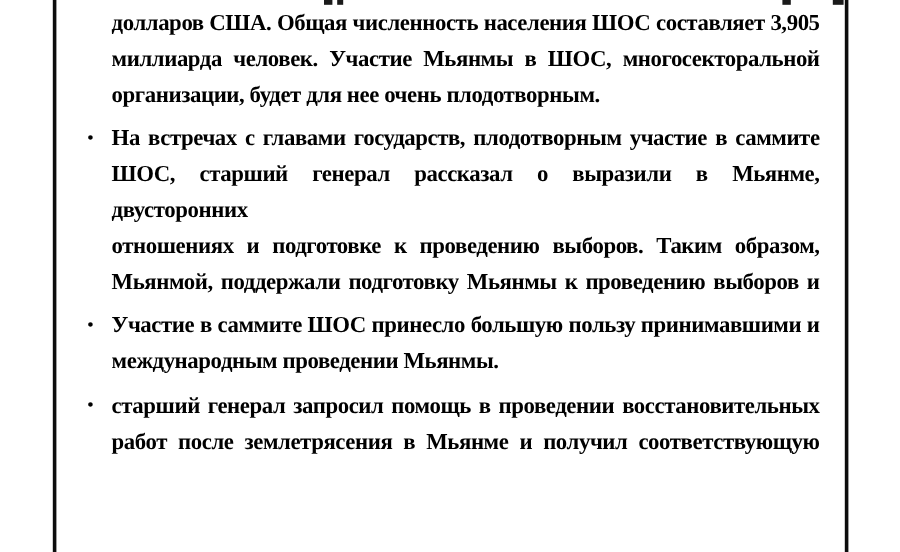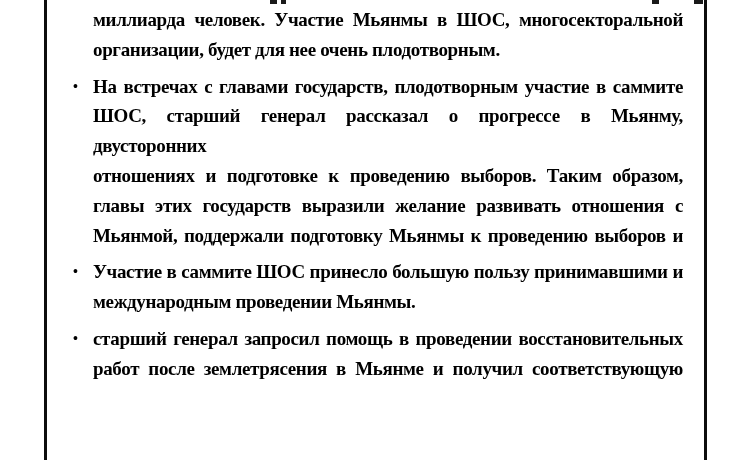--- a/index.html
+++ b/index.html
@@ -79,29 +79,29 @@
   <div id="border-left" class="page-border"></div>
   <div id="border-right" class="page-border"></div>
 
   <div id="frag-1" class="frag"></div>
   <div id="frag-2" class="frag"></div>
   <div id="frag-3" class="frag"></div>
   <div id="frag-4" class="frag"></div>
 
   <div id="doc-body">
       <div class="para">
+        <div class="line">долларов США. Общая численность населения ШОС составляет 3,905</div>
         <div class="line">миллиарда человек. Участие Мьянмы в ШОС, многосекторальной</div>
         <div class="line flush">организации, будет для нее очень плодотворным.</div>
       </div>
       <div class="para">
         <span class="bullet">•</span>
         <div class="line">На встречах с главами государств, плодотворным участие в саммите</div>
-        <div class="line">ШОС, старший генерал рассказал о прогрессе в Мьянму, двусторонних</div>
+        <div class="line">ШОС, старший генерал рассказал о выразили в Мьянме, двусторонних</div>
         <div class="line">отношениях и подготовке к проведению выборов. Таким образом,</div>
-        <div class="line">главы этих государств выразили желание развивать отношения с</div>
         <div class="line">Мьянмой, поддержали подготовку Мьянмы к проведению выборов и</div>
       </div>
       <div class="para">
         <span class="bullet">•</span>
         <div class="line">Участие в саммите ШОС принесло большую пользу принимавшими и</div>
         <div class="line flush">международным проведении Мьянмы.</div>
       </div>
       <div class="para">
         <span class="bullet">•</span>
         <div class="line">старший генерал запросил помощь в проведении восстановительных</div>

